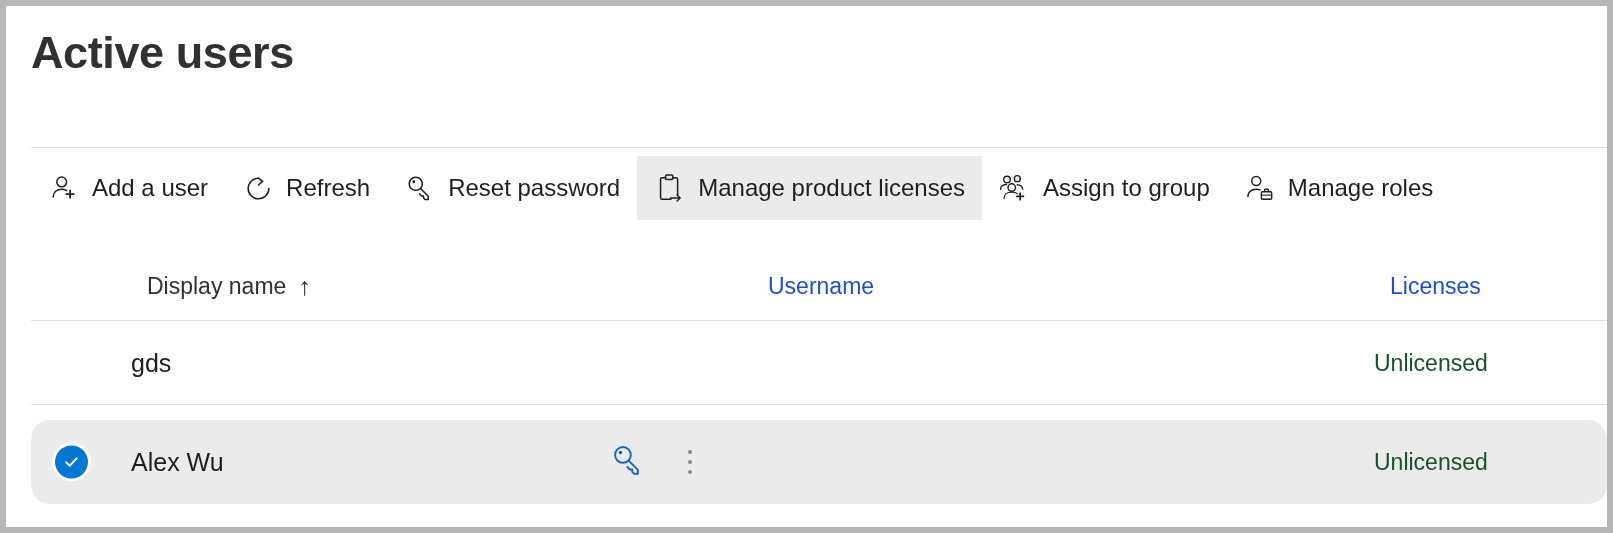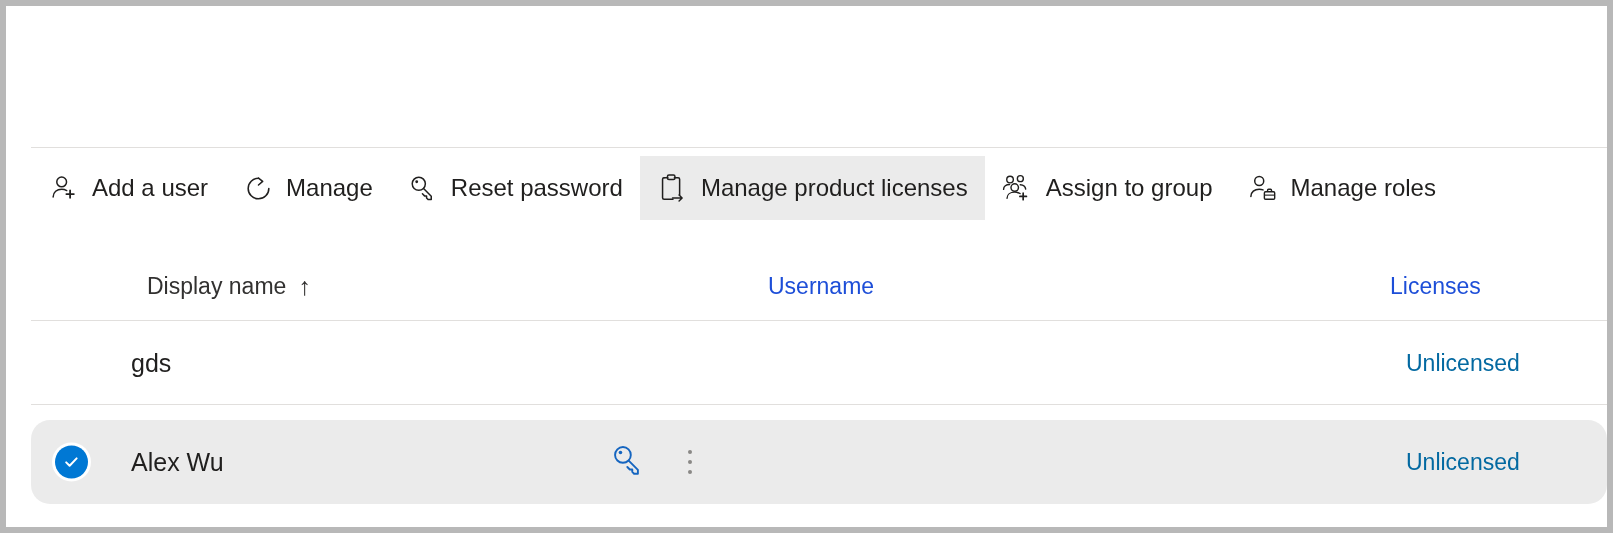--- a/index.html
+++ b/index.html
@@ -137,23 +137,22 @@
     transform: translateY(-50%);
     font-size: 25px;
     color: #201f1e;
     line-height: 32px;
   }
   .cell-license {
     left: 1343px;
     top: 50%;
     transform: translateY(-50%);
     font-size: 23px;
-    color: #0369a1;
+    color: #14532d;
     line-height: 30px;
-    margin-left: 32px;
   }
 
   .check-circle {
     position: absolute;
     left: 24px;
     top: 50%;
     transform: translateY(-50%);
     width: 33px;
     height: 33px;
     border-radius: 50%;
@@ -199,20 +198,21 @@
     background: #8a8886;
     margin: 3px 0;
   }
 </style>
 </head>
 <body>
 
 <div class="screen">
   <div class="page">
 
+    <div class="page-title">Active users</div>
 
     <div class="divider divider-top"></div>
 
     <div class="command-bar">
 
       <div class="cmd">
         <span class="cmd-icon">
           <svg width="30" height="30" viewBox="0 0 32 32" fill="none">
             <circle cx="13.5" cy="9.5" r="5.2" stroke="#201f1e" stroke-width="1.6"></circle>
             <path d="M4.4 25.5c0-5 4.1-8.2 9.1-8.2 2.0 0 3.9.5 5.4 1.4" stroke="#201f1e" stroke-width="1.6" stroke-linecap="round"></path>
@@ -222,21 +222,21 @@
         <span class="cmd-label">Add a user</span>
       </div>
 
       <div class="cmd">
         <span class="cmd-icon">
           <svg width="29" height="29" viewBox="0 0 32 32" fill="none">
             <path d="M16 4.6a11.4 11.4 0 1 0 11.4 11.4" stroke="#201f1e" stroke-width="1.7" stroke-linecap="round"></path>
             <path d="M16 4.6L11.4 1.0M16 4.6l-4.6 3.9" stroke="#201f1e" stroke-width="1.7" stroke-linecap="round" stroke-linejoin="round" transform="translate(4.6 3.6)"></path>
           </svg>
         </span>
-        <span class="cmd-label">Manage</span>
+        <span class="cmd-label">Refresh</span>
       </div>
 
       <div class="cmd">
         <span class="cmd-icon">
           <svg width="30" height="30" viewBox="0 0 32 32" fill="none">
             <circle cx="11.5" cy="11.5" r="7.0" stroke="#201f1e" stroke-width="1.6"></circle>
             <circle cx="9.3" cy="9.3" r="1.5" fill="#201f1e"></circle>
             <path d="M16.6 16.6l8.2 8.2v3.4h-3.4l-1.6-1.6v-2.2h-2.2l-2.2-2.2" stroke="#201f1e" stroke-width="1.6" stroke-linejoin="round" stroke-linecap="round"></path>
           </svg>
         </span>

